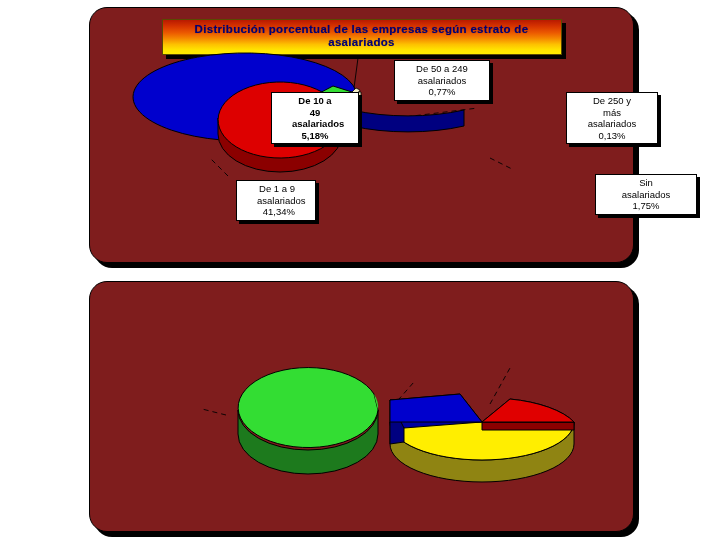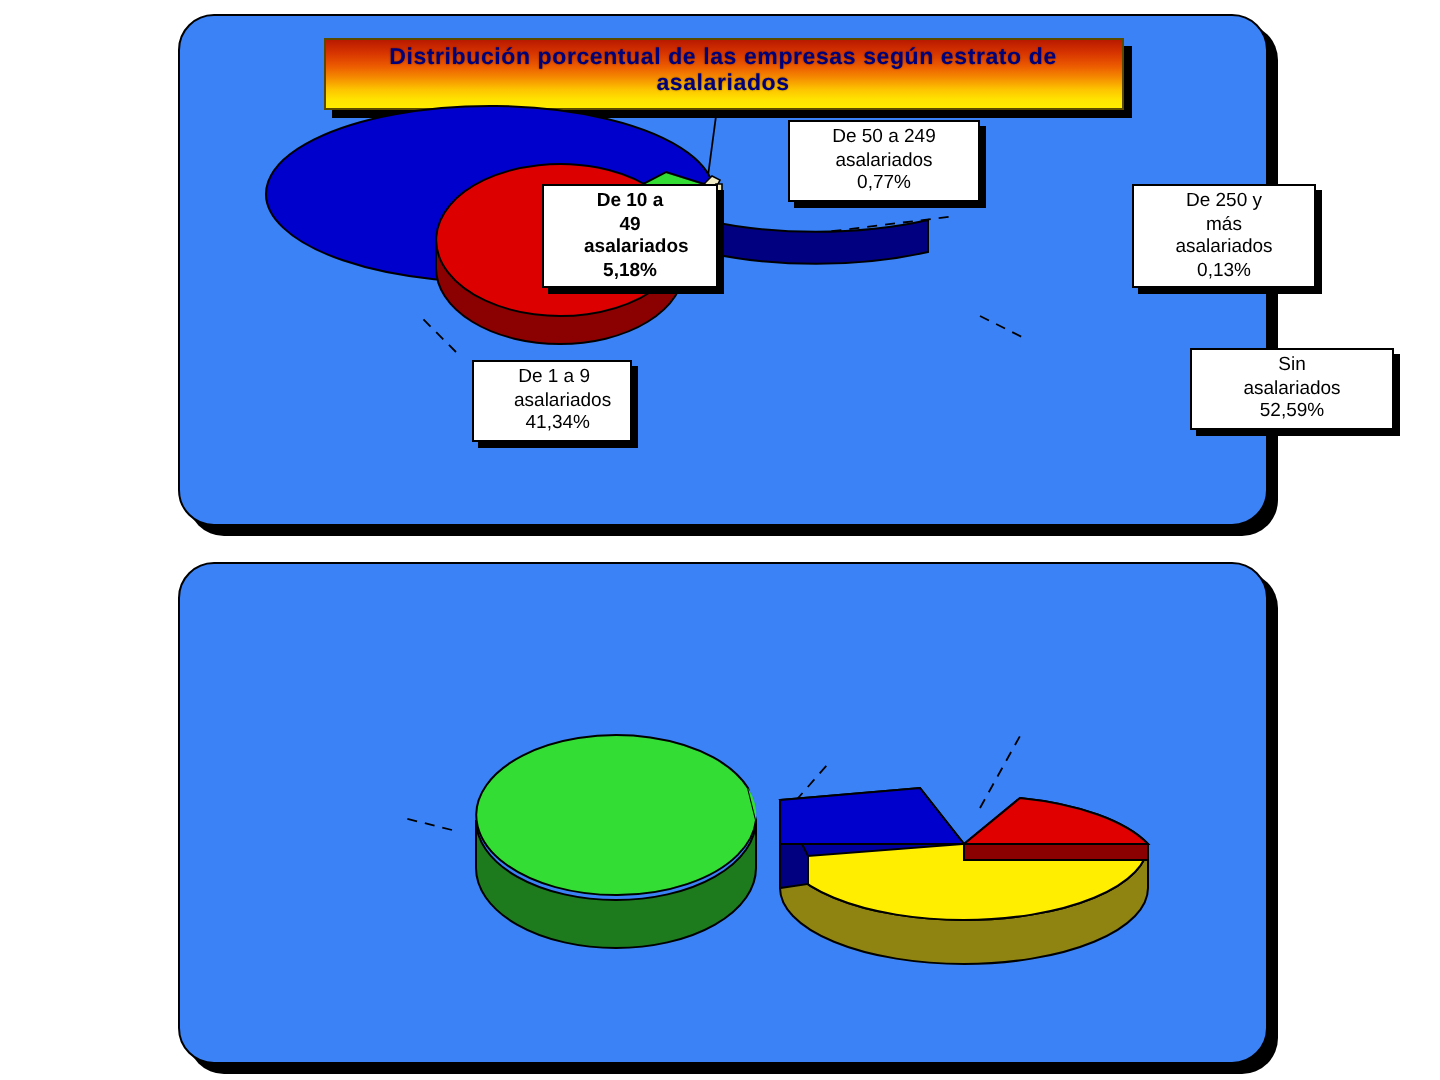--- a/index.html
+++ b/index.html
@@ -9,21 +9,21 @@
   body {
     width: 720px; height: 540px;
     position: relative;
     overflow: hidden;
     font-family: "Liberation Sans", sans-serif;
   }
 
   
   .panel {
     position: absolute;
-    background: #3b82f6;
+    background: #7f1d1d;
     border: 1px solid #000000;
     border-radius: 18px;
     box-shadow: 5px 5px 0 0 #000000;
     box-sizing: border-box;
   }
   #panel-1 { left: 89px;  top: 7px;   width: 545px; height: 256px; }
   #panel-2 { left: 89px;  top: 281px; width: 545px; height: 251px; }
 
   
   .chart-title {
@@ -148,21 +148,21 @@
 
   <div class="callout" id="cal-1-250mas">De 250 y más
 asalariados
 0,13%</div>
 
   <div class="callout" id="cal-1-1a9">De 1 a 9
 asalariados
 41,34%</div>
 
   <div class="callout" id="cal-1-sin">Sin asalariados
-52,59%</div>
+1,75%</div>
 </div>
 
 <div class="panel" id="panel-2">
 
   <div class="pie-stage">
     <svg width="545" height="251" viewBox="0 0 545 251">
 
       <g stroke="#000000" stroke-width="0.9" fill="none" stroke-dasharray="5,4">
         <path d="M 136,133 L 112,127"></path>
         <path d="M 302,125 L 324,100"></path>

